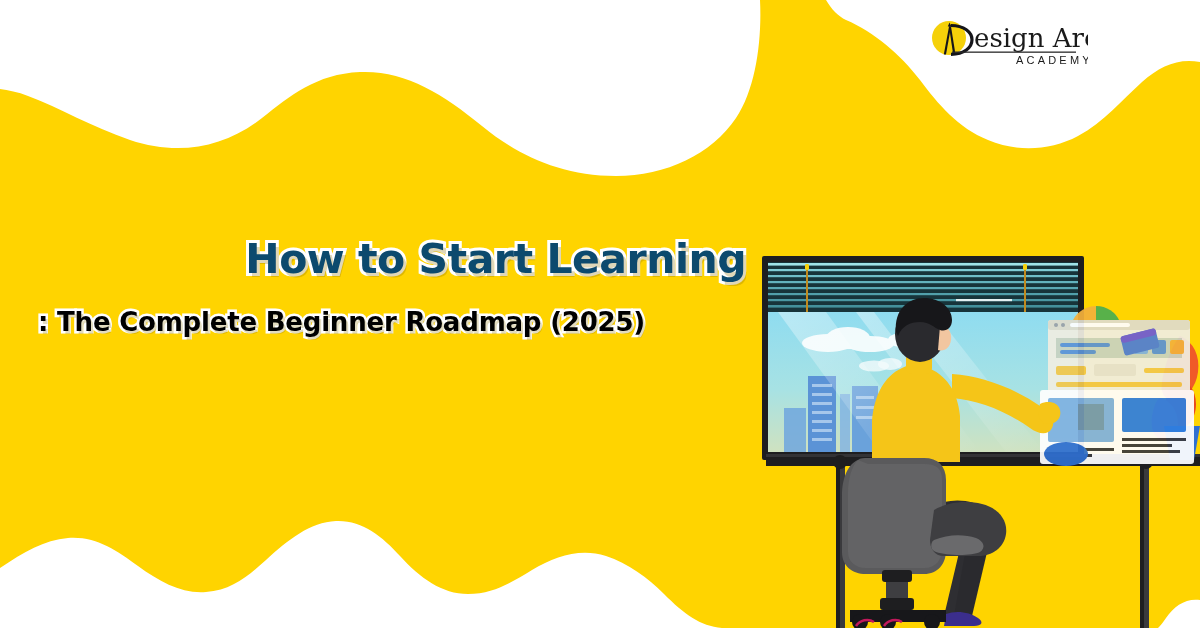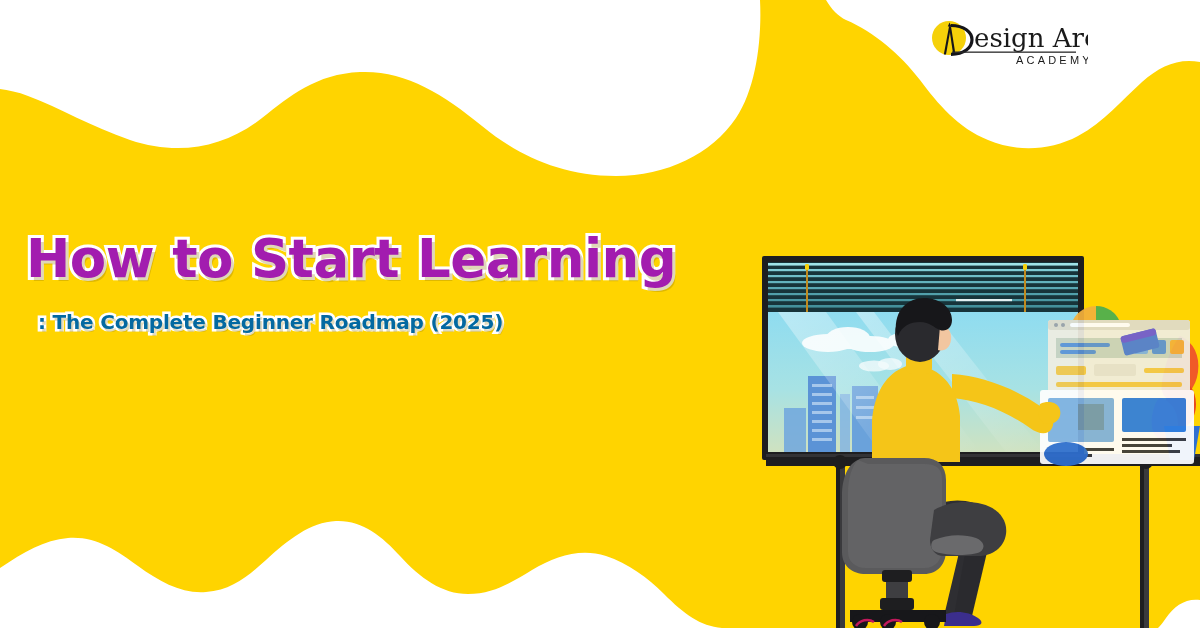--- a/index.html
+++ b/index.html
@@ -29,36 +29,37 @@
   #logo .logo-svg { width:160px; height:54px; display:block; }
 
   
   #headline {
     position:absolute; left:26px; top:228px;
     width:720px;
   }
   .hl-line {
     font-family:"DejaVu Sans", sans-serif;
     font-weight:bold;
-    font-size:53px;
+    font-size:41px;
     line-height:62px;
     letter-spacing:-0.5px;
-    color:#a21caf;
+    color:#0c4a6e;
     white-space:nowrap;
     -webkit-text-stroke:6px #FFFFFF;
     paint-order:stroke fill;
     text-shadow:3px 4px 0 rgba(140,110,0,0.28);
+    text-align:right;
   }
   .hl-sub {
     font-family:"DejaVu Sans", sans-serif;
     font-weight:bold;
-    font-size:20px;
+    font-size:26px;
     line-height:40px;
     letter-spacing:-0.2px;
-    color:#0369a1;
+    color:#000000;
     white-space:nowrap;
     margin-top:12px;
     -webkit-text-stroke:5px #FFFFFF;
     paint-order:stroke fill;
     text-shadow:2px 3px 0 rgba(140,110,0,0.25);
     padding-left:12px;
   }
 
   
   #illustration {

